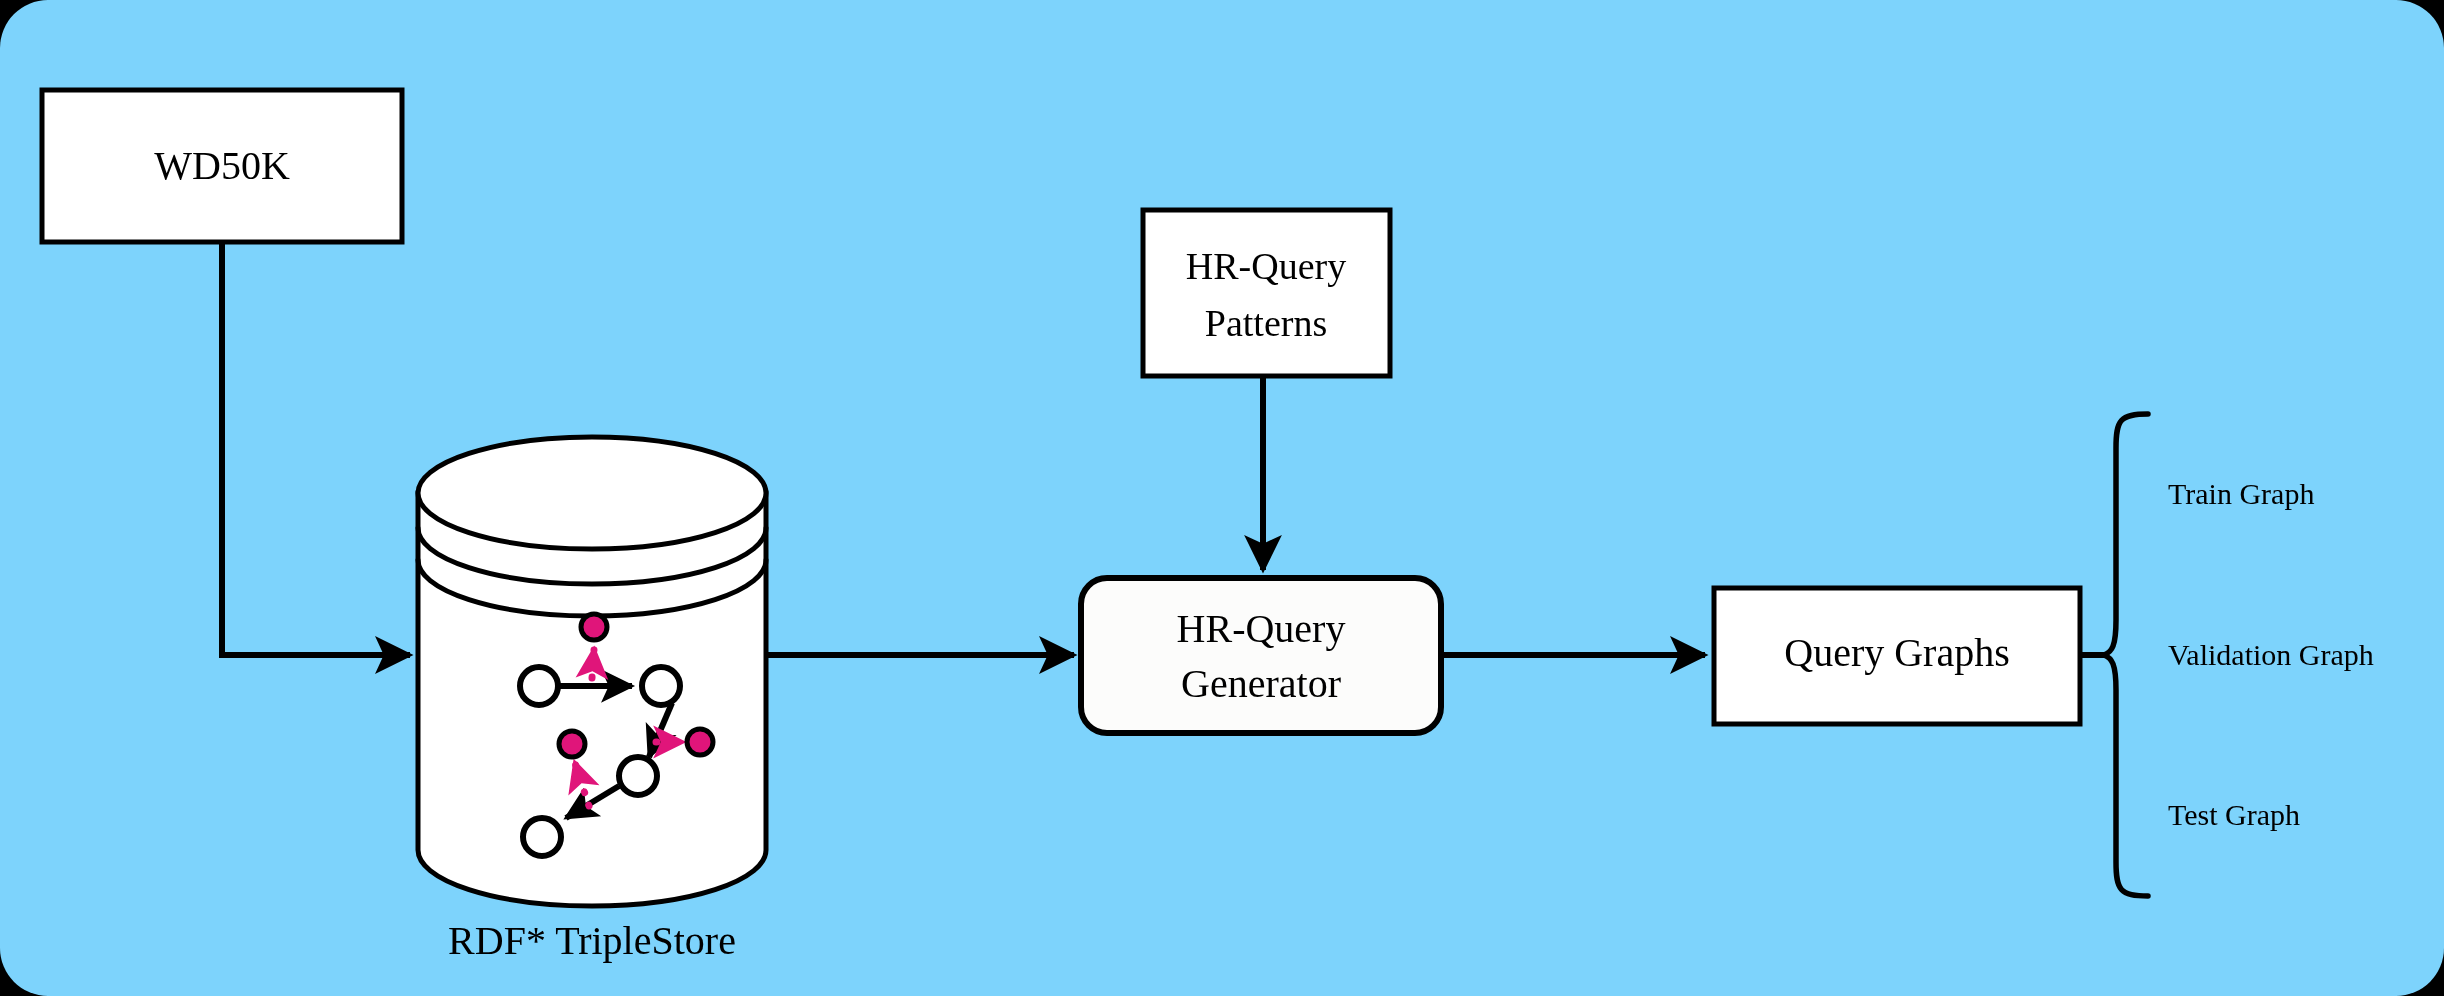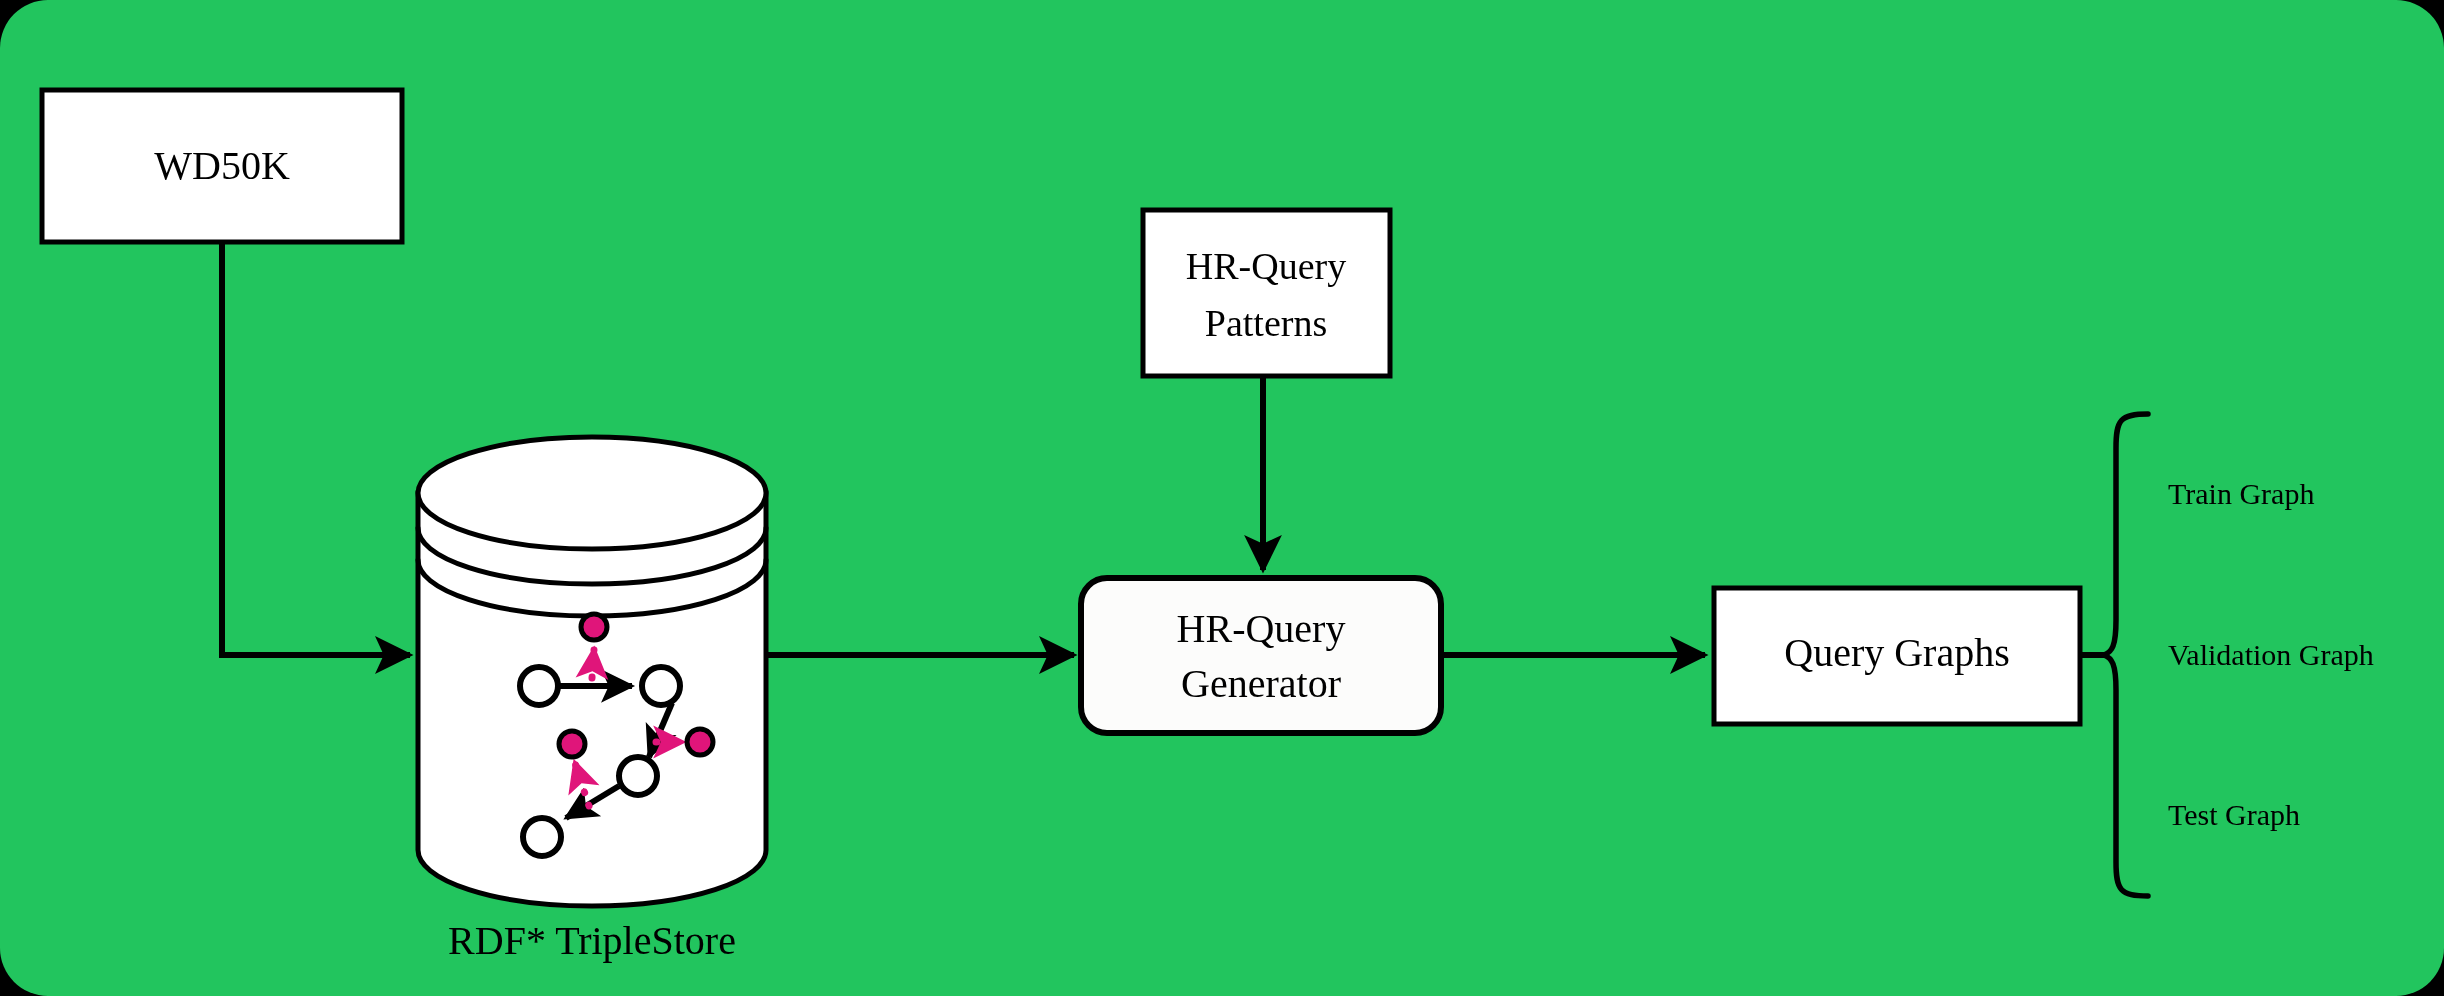--- a/index.html
+++ b/index.html
@@ -9,21 +9,21 @@
     background: #000000;
     width: 2444px;
     height: 996px;
     overflow: hidden;
     font-family: "Liberation Serif", "DejaVu Serif", serif;
   }
   #canvas {
     position: relative;
     width: 2444px;
     height: 996px;
-    background: #22c55e;
+    background: #7dd3fc;
     border-radius: 48px;
     overflow: hidden;
   }
   svg#diagram {
     position: absolute;
     top: 0;
     left: 0;
     width: 2444px;
     height: 996px;
     display: block;

